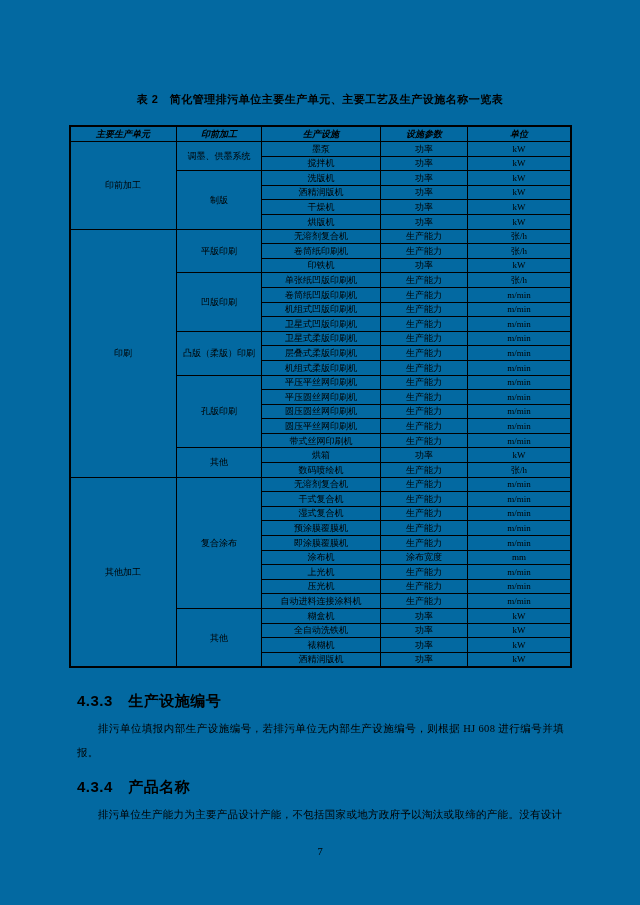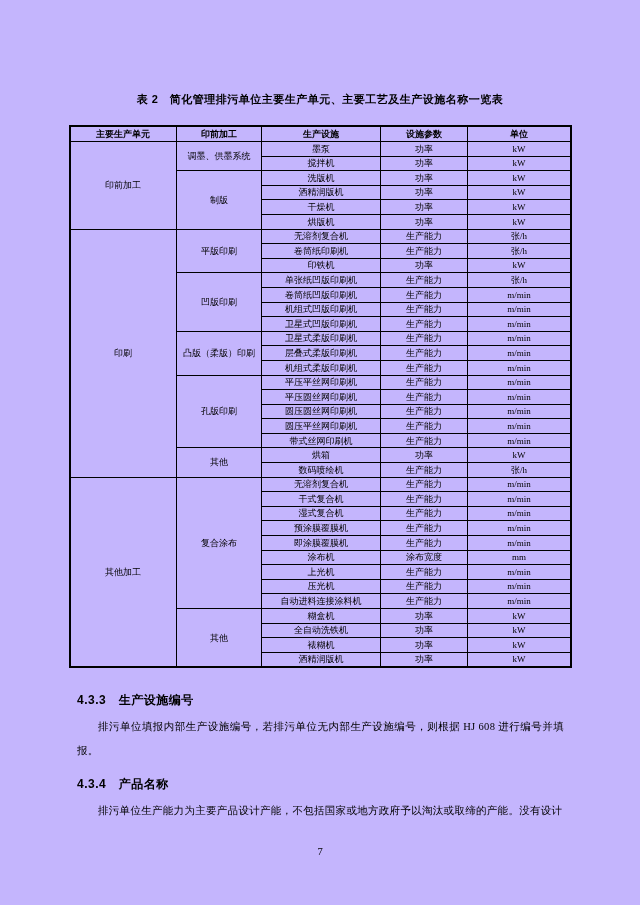--- a/index.html
+++ b/index.html
@@ -6,21 +6,21 @@
     margin: 0;
     padding: 0;
     background: #ffffff;
     color: #000000;
     font-family: "Liberation Serif", serif;
   }
   .page {
     position: relative;
     width: 640px;
     height: 905px;
-    background: #c4b5fd;
+    background: #0369a1;
     overflow: hidden;
   }
   .table-title {
     padding-top: 92px;
     padding-bottom: 18px;
     text-align: center;
     font-family: "Liberation Sans", sans-serif;
     font-weight: bold;
     font-size: 11px;
     letter-spacing: 0.5px;
@@ -45,29 +45,30 @@
     vertical-align: middle;
     padding: 0 2px;
     height: 13.6px;
     line-height: 1.15;
     overflow: hidden;
   }
   table.prod-table th {
     font-family: "Liberation Sans", sans-serif;
     font-weight: bold;
     height: 14px;
+    font-style: italic;
   }
   .content {
     margin: 24px 72px 0 77px;
     font-size: 10.5px;
   }
   .content h4 {
     font-family: "Liberation Sans", sans-serif;
     font-weight: bold;
-    font-size: 12px;
+    font-size: 15px;
     margin: 13px 0 5px 0;
     letter-spacing: 0.5px;
   }
   .content p {
     margin: 6px 4px 8px 0;
     text-indent: 2em;
     text-align: justify;
     line-height: 24px;
     letter-spacing: 0.3px;
   }

